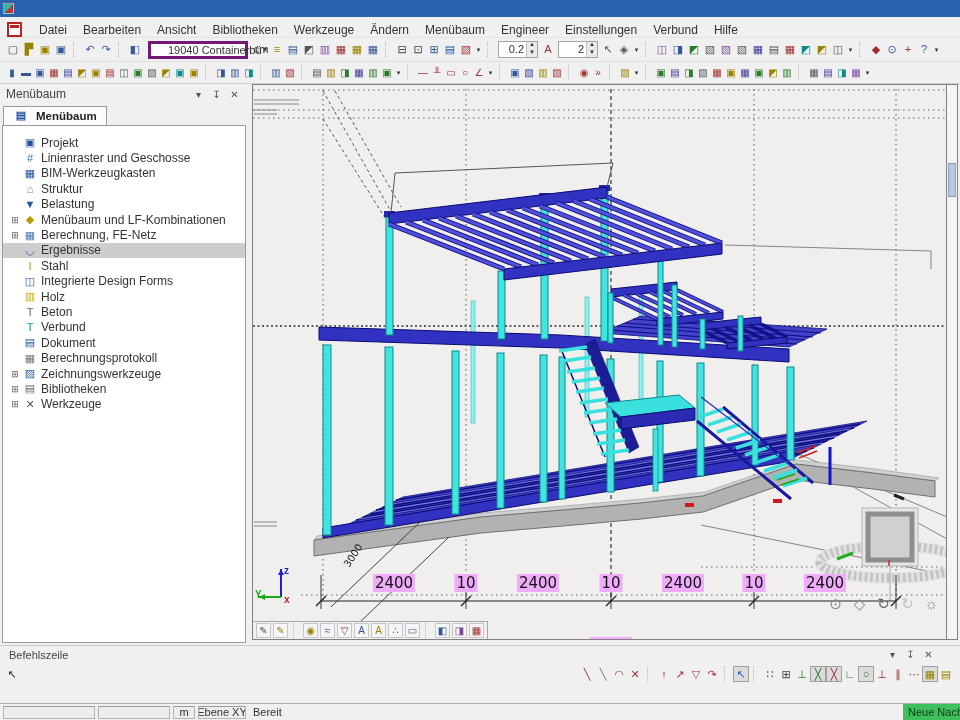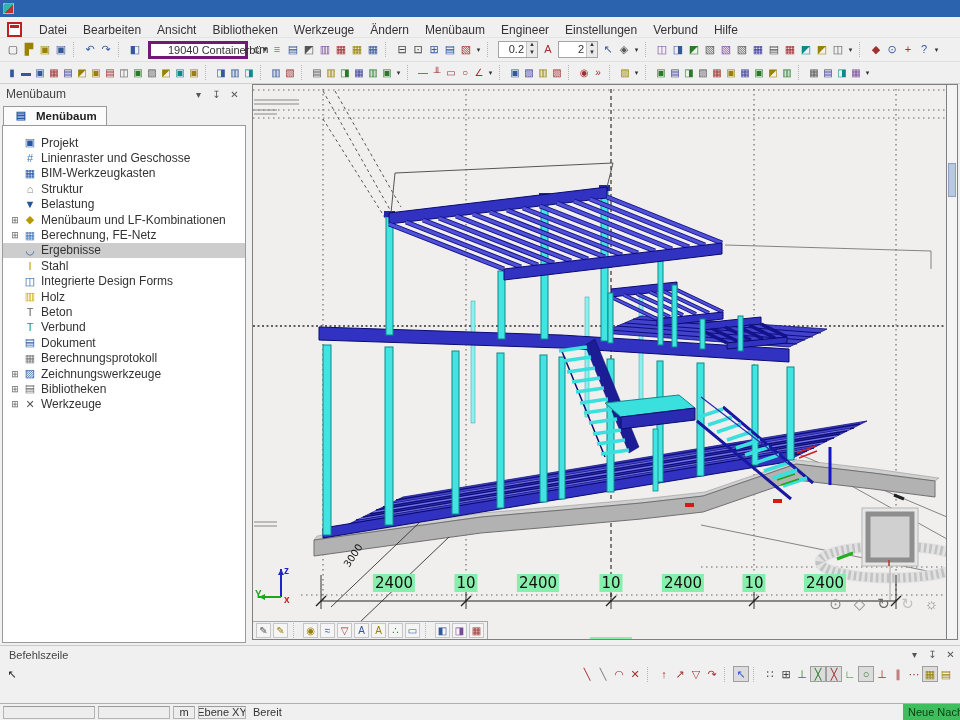--- a/index.html
+++ b/index.html
@@ -42,30 +42,30 @@
   .tree-row.selected{background:#cdcdcd;}
   .expander{width:14px;text-align:center;font-size:9px;color:#666;margin-left:5px;flex:none;}
   .t-icon{width:16px;text-align:center;font-size:11px;margin-right:3px;flex:none;}
   .t-label{white-space:nowrap;}
 
   .vwrap{flex:1;display:flex;padding:0 0 5px 4px;align-items:flex-start;}
   .viewport{position:relative;width:694px;height:556px;background:#f0efee;border:1px solid #808080;border-right:none;overflow:hidden;flex:none;}
   .viewport svg{position:absolute;left:0;top:0;}
   .vscroll{width:12px;height:556px;background:#f4f4f4;border:1px solid #808080;position:relative;flex:none;}
   .vthumb{position:absolute;left:1px;right:1px;top:78px;height:34px;background:#b9c8de;border:1px solid #8aa2c0;}
-  .dim{position:absolute;font-size:15px;color:#111;background:#86efac;padding:0 2px;font-family:"DejaVu Sans",sans-serif;transform:translateX(-50%);white-space:nowrap;}
+  .dim{position:absolute;font-size:15px;color:#111;background:#f0abfc;padding:0 2px;font-family:"DejaVu Sans",sans-serif;transform:translateX(-50%);white-space:nowrap;}
   .dim.small{font-size:10px;background:transparent;}
   .ucs-lbl{position:absolute;font-size:10px;font-weight:bold;background:transparent;}
   .vp-toolbar{position:absolute;left:0;bottom:0;height:18px;display:flex;align-items:center;background:#f0f0f0;border:1px solid #a8a8a8;border-left:none;border-bottom:none;padding:0 2px;}
   .vp-toolbar .tb-icon{width:15px;height:15px;font-size:10px;border:1px solid #c6c6c6;background:#f5f5f5;margin:0 1px;}
   .nav-row{position:absolute;right:5px;bottom:26px;display:flex;gap:5px;}
   .nav-btn{width:19px;height:19px;font-size:15px;color:#909090;display:flex;align-items:center;justify-content:center;}
 
   .cmdpanel{height:58px;background:#f0f0f0;border-top:1px solid #cacaca;}
-  .cmd-head{height:17px;display:flex;align-items:center;font-size:11px;color:#444;padding:0 2px 0 9px;}
+  .cmd-head{height:17px;display:flex;align-items:center;font-size:11px;color:#444;padding:0 24px 0 9px;}
   .cmd-head .sp{flex:1;}
   .cmd-tools{height:22px;display:flex;align-items:center;padding:0 6px 0 4px;}
   .cmd-tools .sp{flex:1;}
   .cmd-tools .tb-icon{width:16px;height:16px;font-size:11px;}
   .cmd-input{display:block;width:956px;height:17px;margin:0 2px;border:1px solid #8a8a8a;font-size:11.5px;padding:0 4px;font-family:"Liberation Sans",sans-serif;background:#fff;color:#222;}
 
   .statusbar{height:17px;display:flex;align-items:center;font-size:11px;color:#333;border-top:1px solid #b0b0b0;background:#f0f0f0;}
   .sb-cell{height:13px;border:1px solid #b4b4b4;border-top-color:#9a9a9a;background:#ededed;margin-left:3px;padding:0 4px;display:flex;align-items:center;justify-content:center;overflow:hidden;white-space:nowrap;}
   .sb-c1{width:92px;} .sb-c2{width:72px;} .sb-c3{width:22px;} .sb-c4{width:48px;}
   .sb-status{margin-left:7px;white-space:nowrap;}

